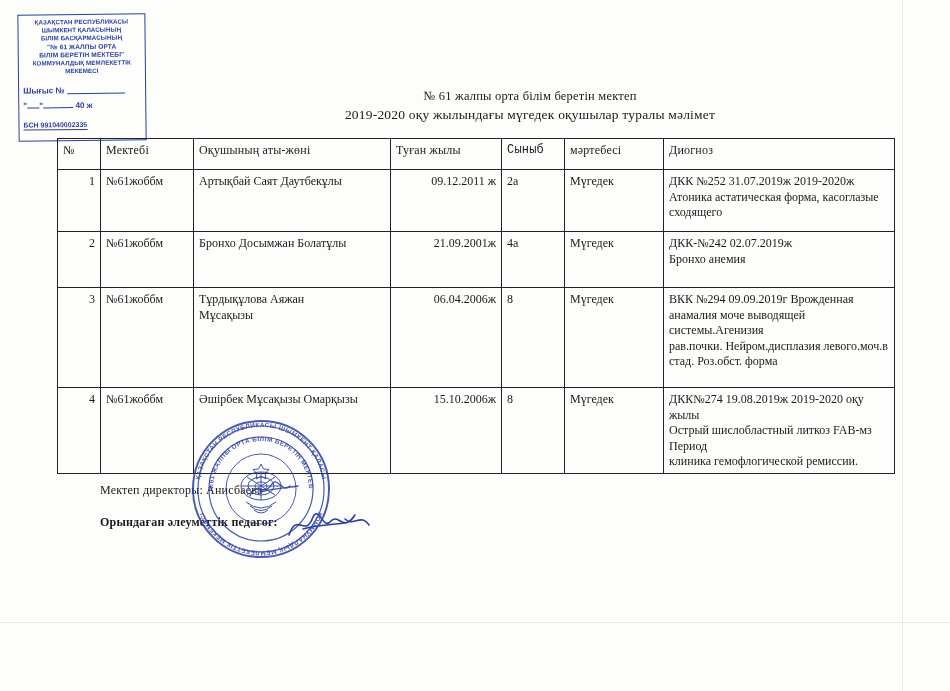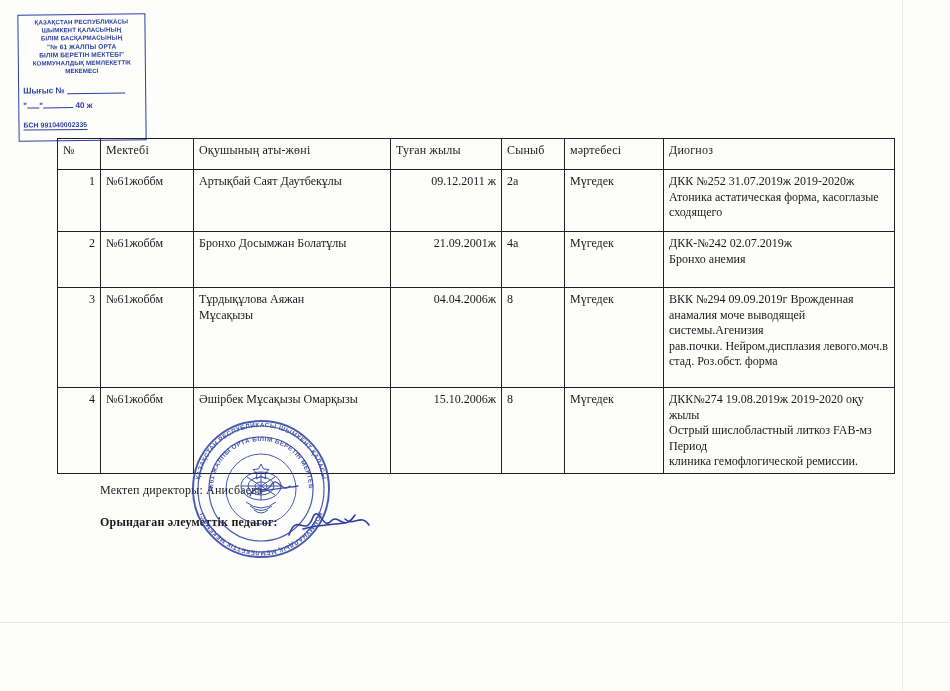--- a/index.html
+++ b/index.html
@@ -128,21 +128,21 @@
   }
   .c-num    { width: 32px;  text-align: right; }
   .c-school { width: 82px; }
   .c-name   { width: 186px; }
   .c-birth  { width: 100px; text-align: right; }
   .c-class  { width: 52px;  text-align: center; }
   .c-status { width: 88px; }
   .c-diag   { width: auto; }
 
   thead .c-num { text-align: left; }
-  thead .c-class { text-align: center; }
+  thead .c-class { text-align: center; font-family: Liberation Mono, monospace; }
 
   td.c-num { text-align: right; padding-right: 6px; }
   td.c-class { text-align: left; }
 
   .row-1 td { height: 54px; }
   .row-2 td { height: 48px; }
   .row-3 td { height: 92px; }
   .row-4 td { height: 68px; }
 
   .cell-multiline { white-space: pre-line; }
@@ -201,20 +201,22 @@
     </div>
     <div class="s-date">
       <span>"</span><span class="dline"></span><span>"</span><span class="dline2"></span>
       <span>40</span>
       <span>ж</span>
     </div>
     <div class="s-bsn">БСН 991040002335</div>
   </div>
 
   <div class="title-block">
+    <div class="title-1">№ 61 жалпы орта білім беретін мектеп</div>
+    <div class="title-2">2019-2020 оқу жылындағы мүгедек оқушылар туралы мәлімет</div>
   </div>
 
   <table class="doc">
     <thead>
       <tr>
         <th class="c-num">№</th>
         <th class="c-school">Мектебі</th>
         <th class="c-name">Оқушының  аты-жөні</th>
         <th class="c-birth">Туған жылы</th>
         <th class="c-class">Сыныб</th>
@@ -242,21 +244,21 @@
         <td class="c-class">4а</td>
         <td class="c-status">Мүгедек</td>
         <td class="c-diag cell-multiline">ДКК-№242   02.07.2019ж
 Бронхо анемия</td>
       </tr>
       <tr class="row-3">
         <td class="c-num">3</td>
         <td class="c-school">№61жоббм</td>
         <td class="c-name cell-multiline">Тұрдықұлова  Аяжан
 Мұсақызы</td>
-        <td class="c-birth">04.04.2006ж</td>
+        <td class="c-birth">06.04.2006ж</td>
         <td class="c-class">8</td>
         <td class="c-status">Мүгедек</td>
         <td class="c-diag cell-multiline">ВКК №294  09.09.2019г  Врожденная
 анамалия  моче выводящей системы.Агенизия
 рав.почки. Нейром.дисплазия  левого.моч.в
 стад. Роз.обст. форма</td>
       </tr>
       <tr class="row-4">
         <td class="c-num">4</td>
         <td class="c-school">№61жоббм</td>

